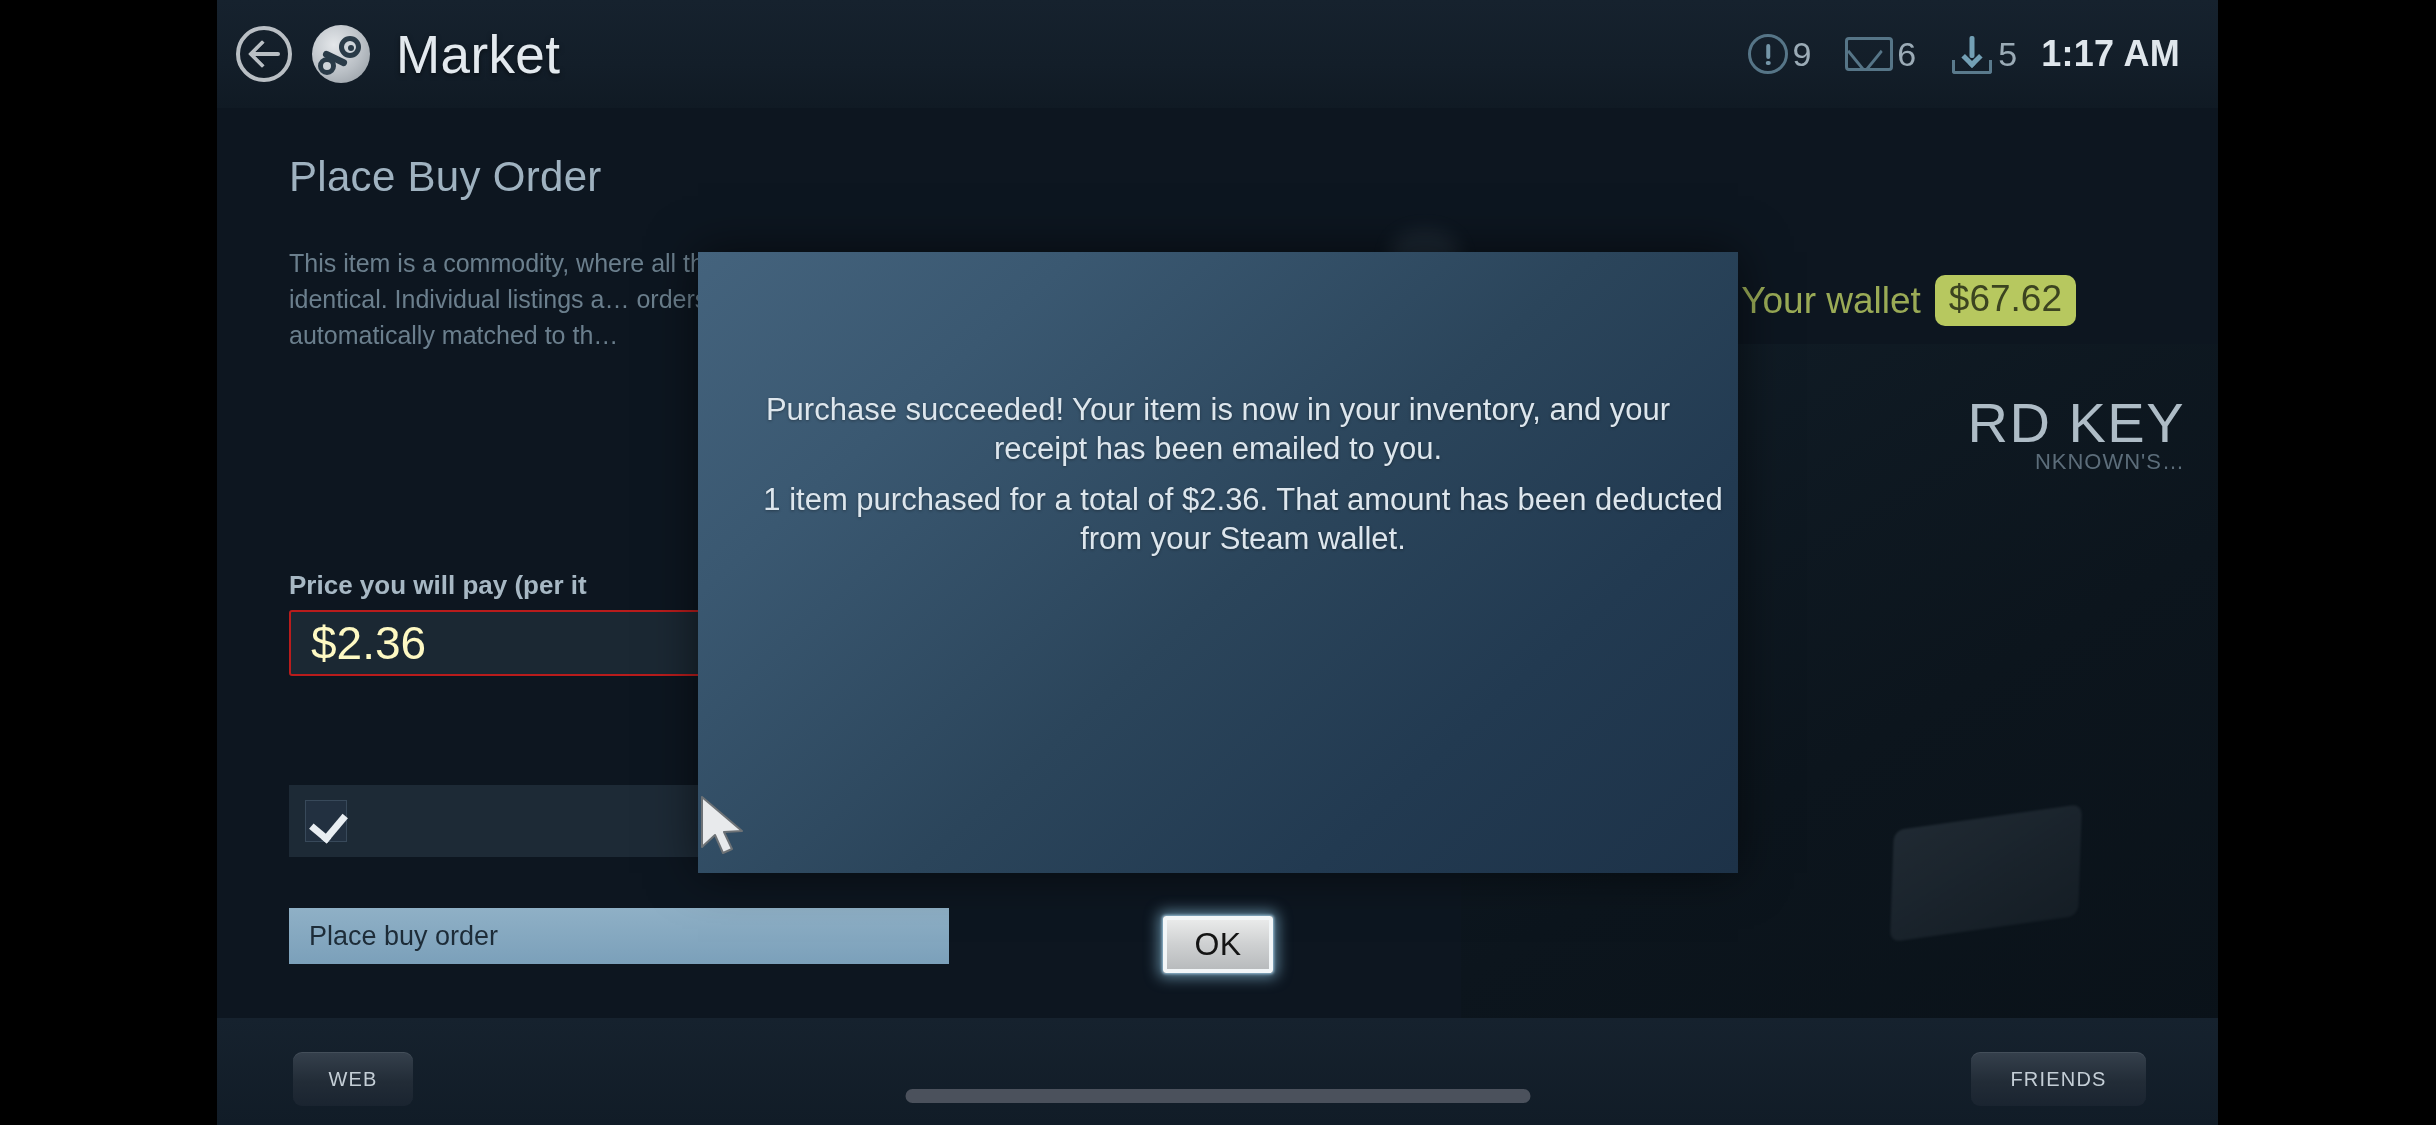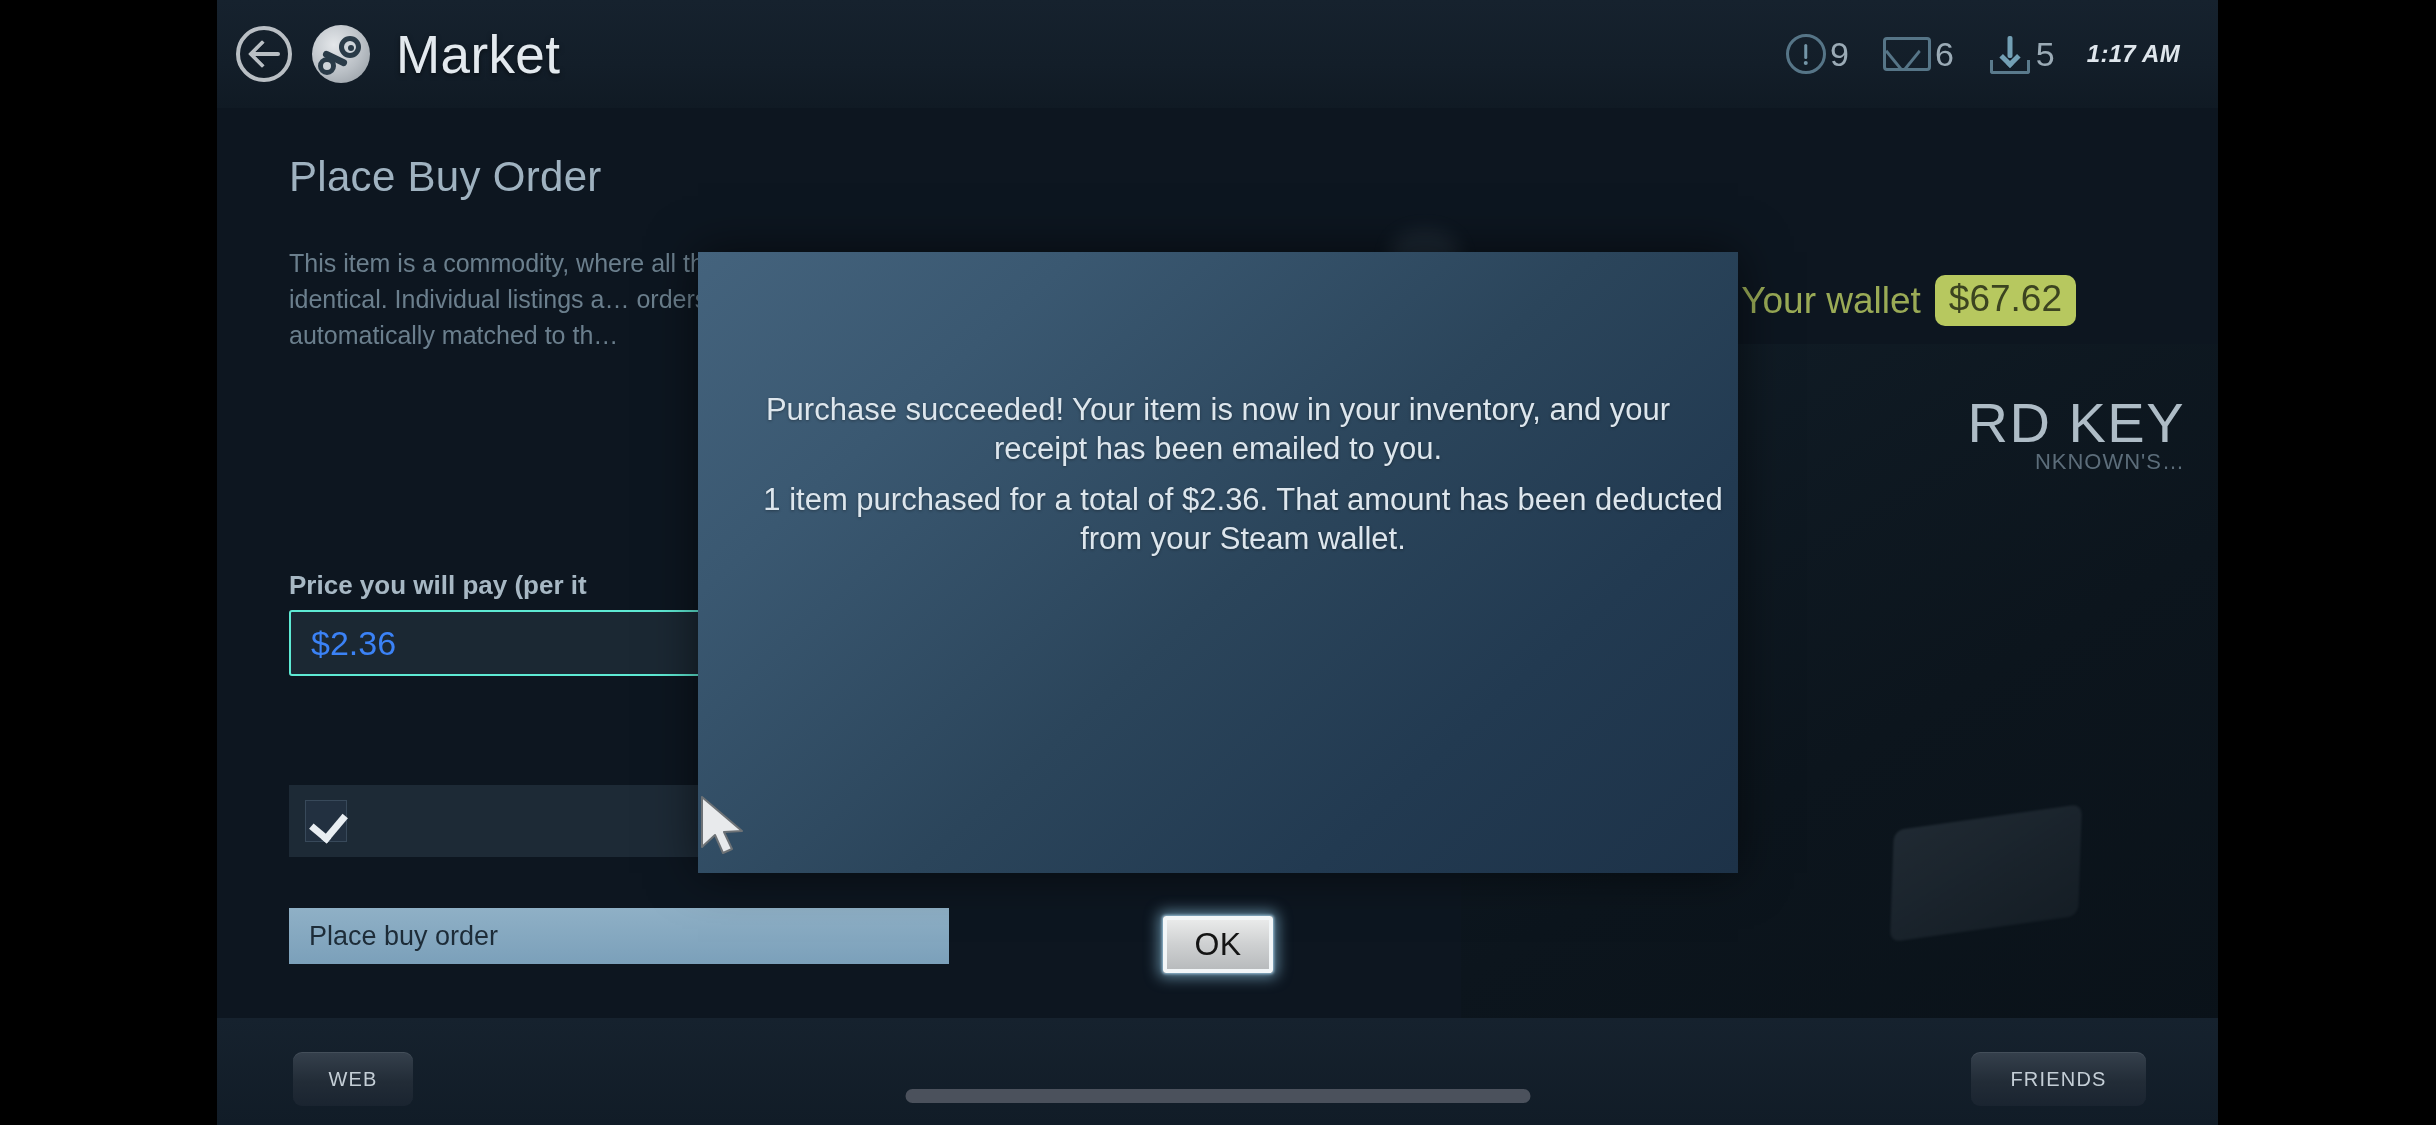--- a/index.html
+++ b/index.html
@@ -105,40 +105,40 @@
   .dl-icon .head {
     position:absolute; left:50%; top:16px; width:15px; height:15px;
     border-left:5px solid #79a7bd; border-bottom:5px solid #79a7bd;
     transform:translateX(-50%) rotate(-45deg);
   }
   .dl-icon .tray {
     position:absolute; left:2px; bottom:0; width:40px; height:14px;
     border:3px solid #5e7f92; border-top:none; border-radius:0 0 3px 3px;
   }
   #clock {
-    font-size:24px; color:#dfe6ec; font-weight:700; margin-left:32px; letter-spacing:.3px;font-style:italic;
+    font-size:36px; color:#dfe6ec; font-weight:700; margin-left:24px; letter-spacing:.3px;
   }
 
   
   #content { position:absolute; left:0; top:108px; width:100%; height:910px; background:#0d1620; }
 
   #bg-left { position:absolute; left:72px; top:45px; width:900px; }
   #bg-heading { font-size:42px; color:#9fb2c0; font-weight:400; letter-spacing:.3px; }
   #bg-desc {
     margin-top:44px; font-size:25px; line-height:36px; color:#6b7f8d; width:790px;
   }
 
   #price-label {
     position:absolute; left:72px; top:462px; font-size:26px; color:#a7b8c4; font-weight:700;
     white-space:nowrap;
   }
   #price-input {
     position:absolute; left:72px; top:502px; width:640px; height:66px;
-    background:#1b2833; border:2px solid #5eead4; border-radius:3px;
-    font-size:34px; color:#3b82f6; display:flex; align-items:center; padding-left:20px;
+    background:#1b2833; border:2px solid #b91c1c; border-radius:3px;
+    font-size:46px; color:#fef9c3; display:flex; align-items:center; padding-left:20px;
   }
 
   #agree-row {
     position:absolute; left:72px; top:677px; width:660px; height:72px;
     background:rgba(120,150,175,.16);
     display:flex; align-items:center; padding-left:16px;
   }
   #agree-box {
     width:42px; height:42px; background:#223040; border:1px solid #38495a;
     position:relative; flex:0 0 auto;

